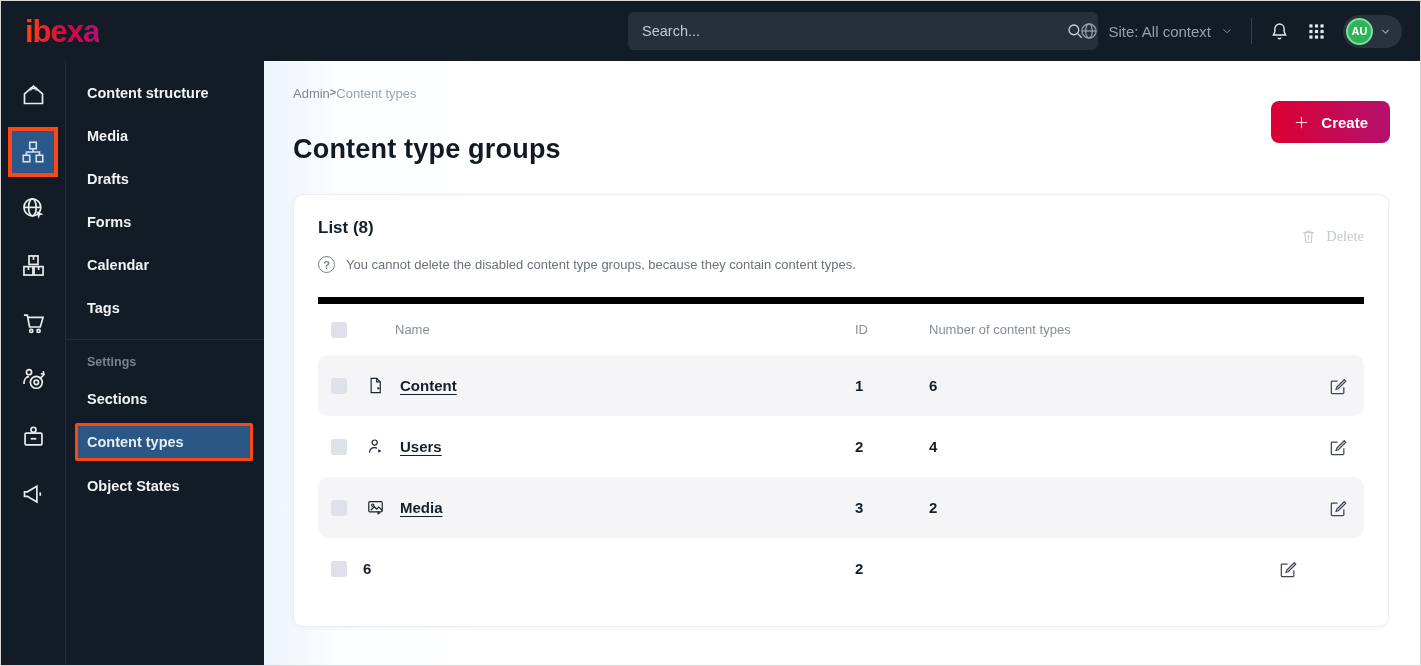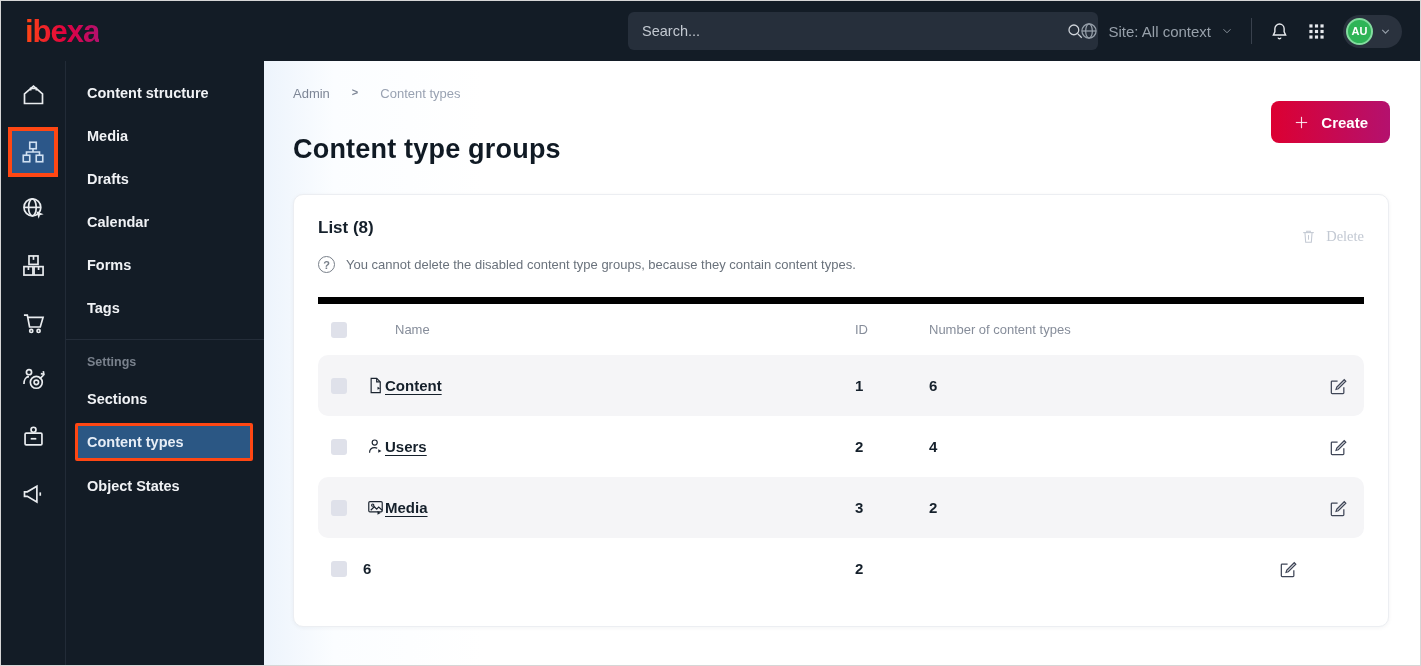--- a/index.html
+++ b/index.html
@@ -44,21 +44,21 @@
 
   
   .menu { width:198px; flex:0 0 198px; background:#131c26; padding-top:10px; }
   .menu-item { height:43px; display:flex; align-items:center; padding-left:21px; color:#f0f2f5; font-size:14.5px; font-weight:600; cursor:pointer; }
   .menu-sep { border-top:1px solid #242d39; margin-top:10px; }
   .menu-group-label { padding:15px 0 8px 21px; color:#79818c; font-size:12.5px; font-weight:600; }
   .menu-item.active-box { height:38px; margin:3px 11px 3px 9px; padding-left:9px; background:#2b5784; border:3px solid #ff4713; border-radius:2px; color:#e6edf6; }
 
   
   .main { flex:1; min-width:0; background:linear-gradient(90deg,#edf4fc 0px,#fbfdff 70px,#ffffff 220px); padding:0 31px 0 29px; position:relative; overflow:hidden; }
-  .breadcrumb { margin-top:25px; display:flex; gap:22px; font-size:13px; }
+  .breadcrumb { margin-top:25px; display:flex; gap:0; font-size:13px; }
   .crumb-root { color:#7d8696; }
   .crumb-sep { color:#7d8696; font-size:11px; font-weight:700; }
   .crumb-current { color:#99a2b2; }
   .create-btn { position:absolute; top:40px; right:30px; height:42px; padding:0 22px; border:none; border-radius:8px;
     background:linear-gradient(90deg,#dc0032,#b4116e); color:#fff; font-size:15px; font-weight:600;
     display:flex; align-items:center; gap:11px; cursor:pointer; font-family:inherit; }
   .create-btn svg { stroke:rgba(255,255,255,.85); stroke-width:1.6; fill:none; }
   .page-title { margin-top:33px; font-size:27px; font-weight:800; color:#101a24; letter-spacing:.2px; }
 
   
@@ -72,21 +72,21 @@
   .q-icon { width:17px; height:17px; border:1.3px solid #787f89; border-radius:50%; color:#787f89; font-size:11px; font-weight:600; display:flex; align-items:center; justify-content:center; flex:0 0 17px; }
 
   
   .tbl { margin-top:24px; border-top:7px solid #000000; }
   .tbl-grid { display:grid; grid-template-columns:45px 492px 74px 1fr 50px; align-items:center; }
   .tbl-header { height:51px; color:#868d9a; font-size:13px; }
   .th-name { padding-left:32px; }
   .cb { width:16px; height:16px; background:#dfe1ea; border-radius:3px; margin-left:13px; cursor:pointer; }
   .row { height:61px; border-radius:10px; }
   .row.alt { background:#f5f5f7; }
-  .cell-name { display:flex; align-items:center; gap:0; padding-left:3px;text-align:right; }
+  .cell-name { display:flex; align-items:center; gap:15px; padding-left:3px;text-align:right; }
   .cell-name svg { width:19px; height:19px; stroke:#1b2430; fill:none; stroke-width:1.5; flex:0 0 19px; }
   .row-link { color:#15202b; font-size:15px; font-weight:600; text-decoration:underline; text-underline-offset:3px; cursor:pointer; }
   .cell-num { color:#15202b; font-size:15px; font-weight:600; }
   .edit-btn { justify-self:end; margin-right:14px; background:none; border:none; cursor:pointer; padding:2px; }
   .edit-btn svg { width:20px; height:20px; stroke:#3f4657; fill:none; stroke-width:1.5; display:block; }
 </style>
 </head>
 <body>
 
 <div class="frame">
@@ -218,24 +218,24 @@
       <div class="menu-item">
           <span>Content structure</span>
         </div>
       <div class="menu-item">
           <span>Media</span>
         </div>
       <div class="menu-item">
           <span>Drafts</span>
         </div>
       <div class="menu-item">
+          <span>Forms</span>
+        </div>
+      <div class="menu-item">
           <span>Calendar</span>
-        </div>
-      <div class="menu-item">
-          <span>Forms</span>
         </div>
       <div class="menu-item">
           <span>Tags</span>
         </div>
 
       <div class="menu-sep"></div>
       <div class="menu-group-label">Settings</div>
 
       <div class="menu-item">
           <span>Sections</span>

